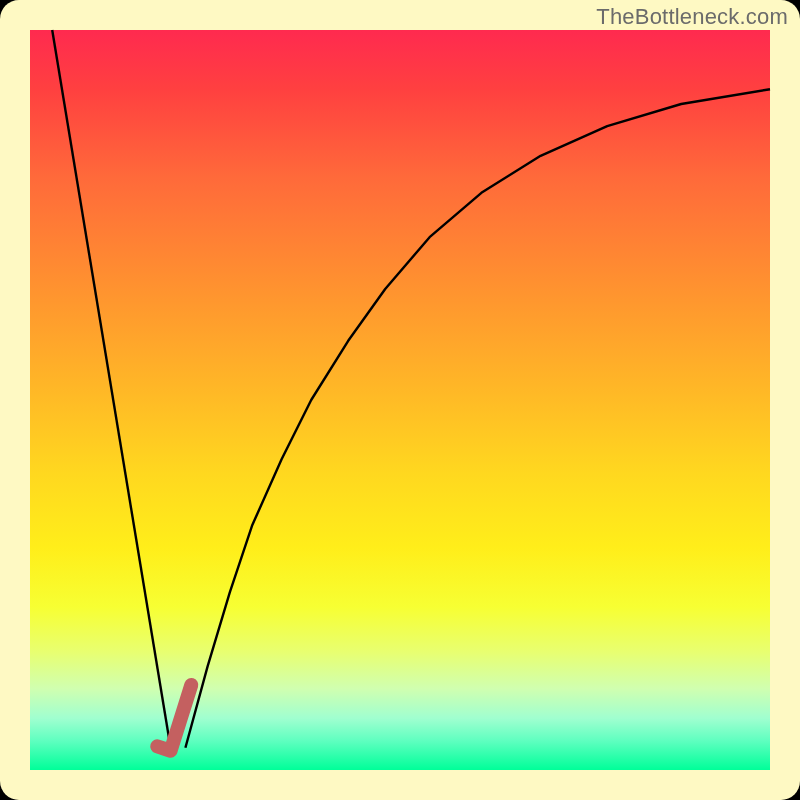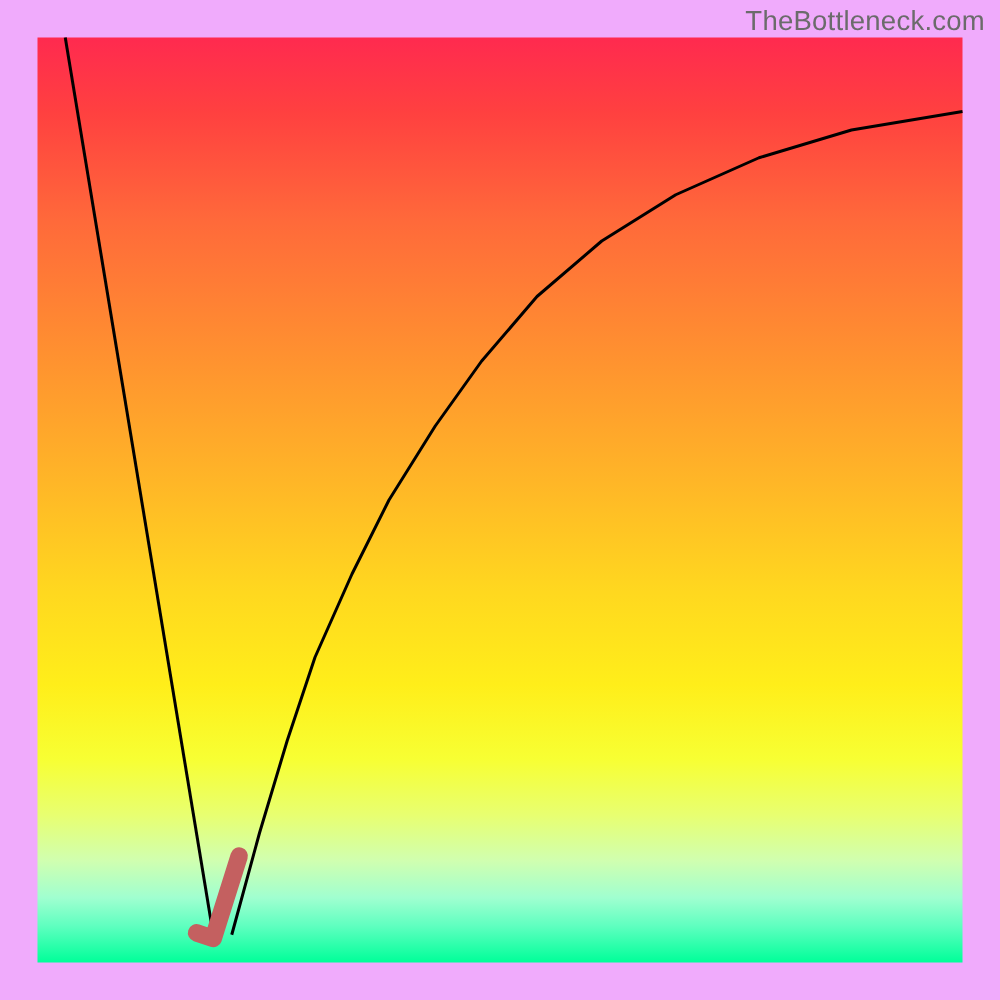--- a/index.html
+++ b/index.html
@@ -8,21 +8,22 @@
     width: 800px;
     height: 800px;
     background: #000;
     overflow: hidden;
     font-family: Arial, Helvetica, sans-serif;
   }
   .outer {
     position: relative;
     width: 800px;
     height: 800px;
-    background: #f0abfc;
+    background: #fef9c3;
+    border-radius: 19px;
   }
   .plot-area {
     position: absolute;
     left: 30px;
     top: 30px;
     width: 740px;
     height: 740px;
     background: linear-gradient(to bottom,
       #ff2a4f 0%,
       #ff4040 8%,

